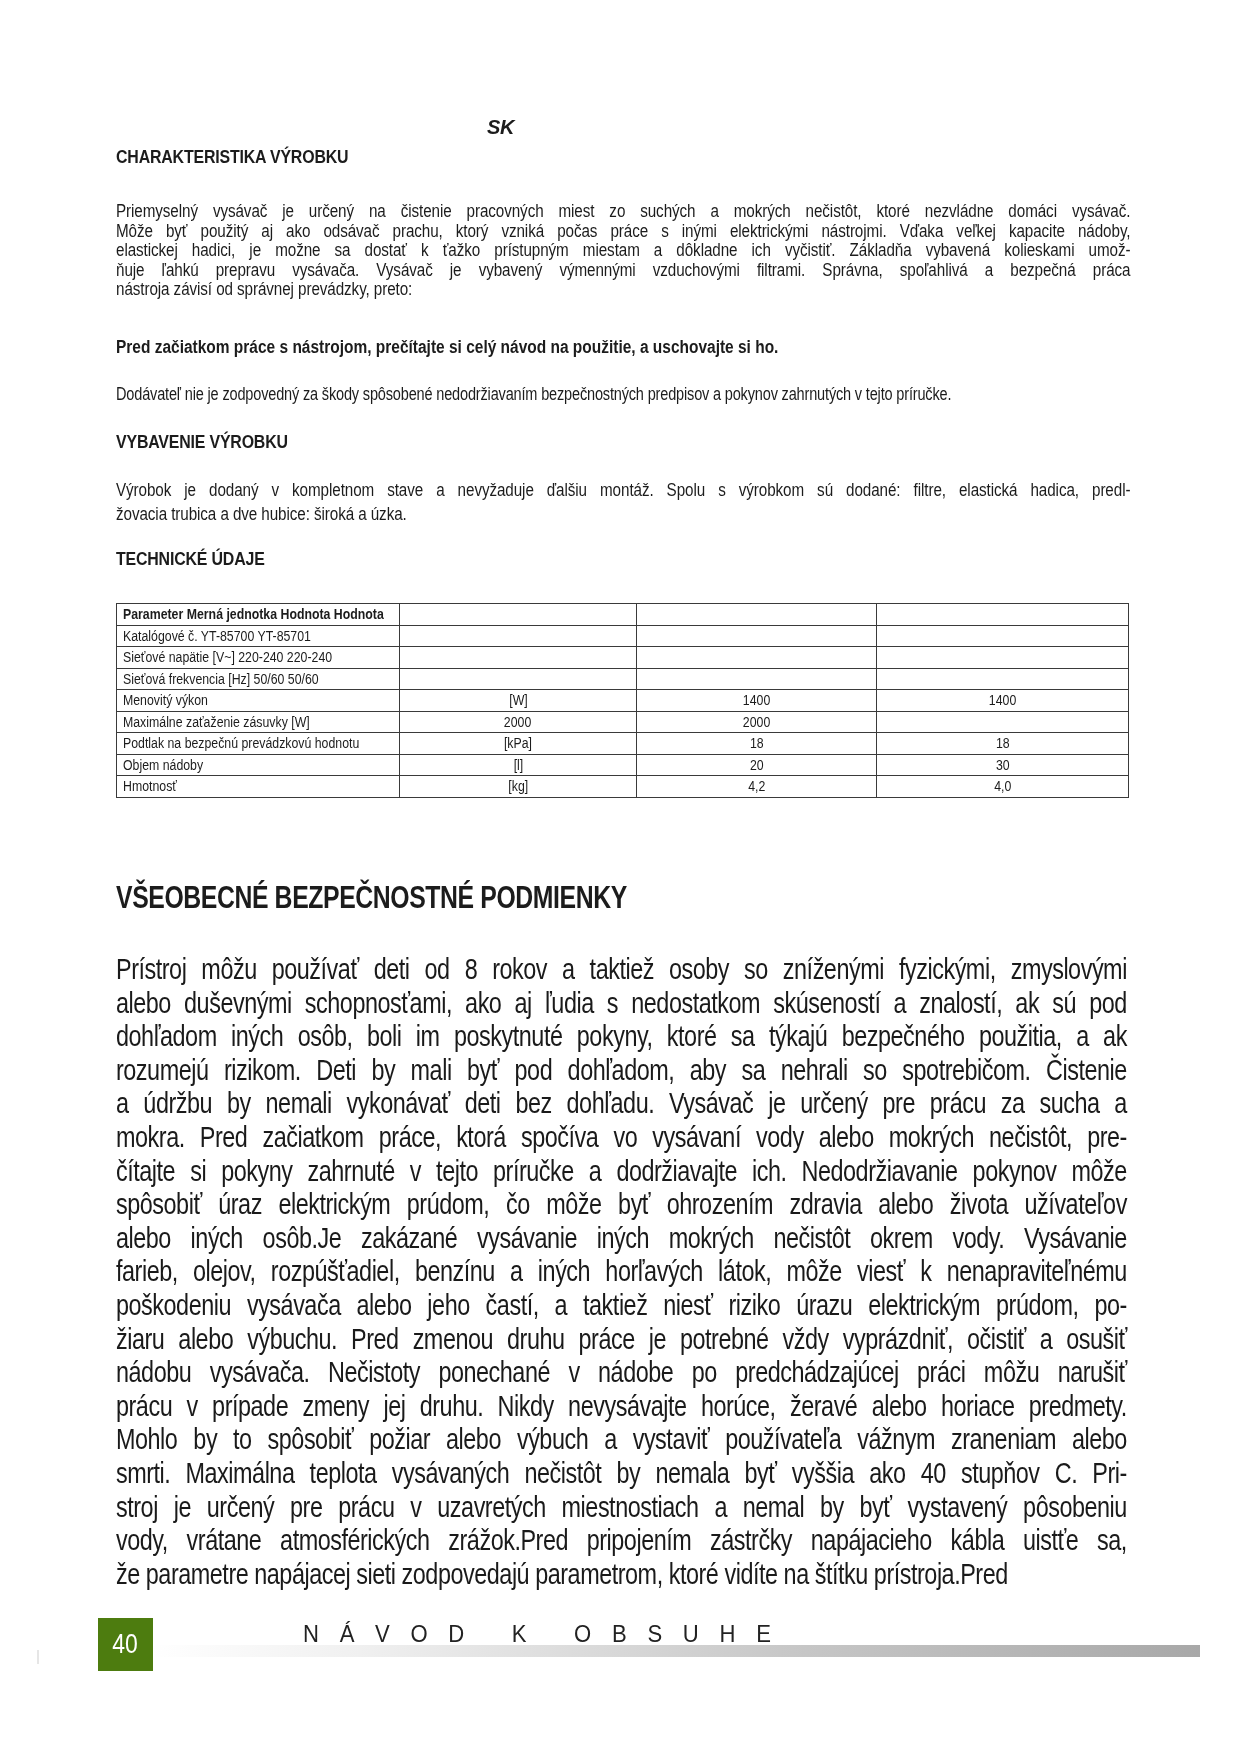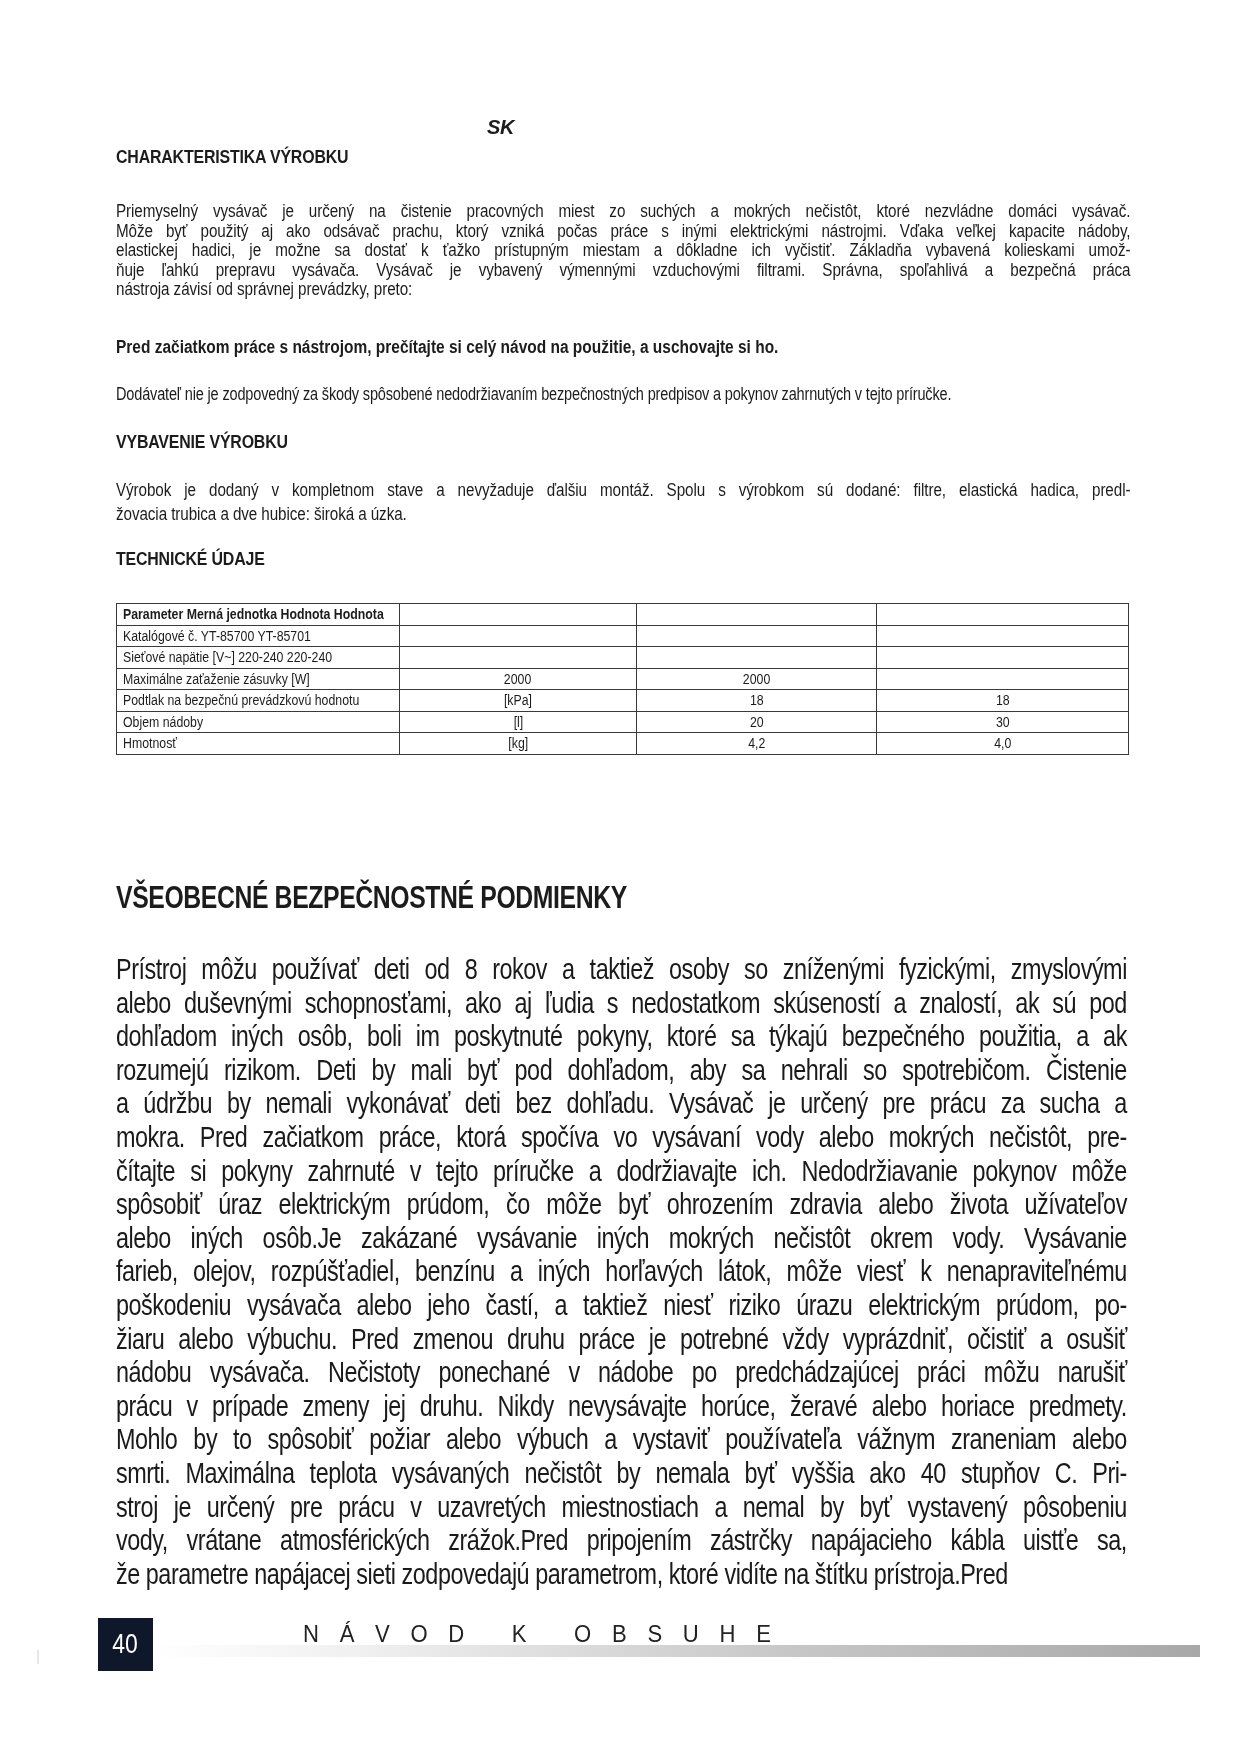--- a/index.html
+++ b/index.html
@@ -17,21 +17,21 @@
   table.spec td span.sq { display: inline-block; transform: scaleX(0.88); transform-origin: left; }
   table.spec td.c span.sq { transform-origin: center; }
   table.spec tr.head td span.sq { font-weight: bold; }
 
   .big-title { position: absolute; left: 116px; top: 880px; font-weight: bold; font-size: 31px; transform: scaleX(0.80); transform-origin: left; white-space: nowrap; letter-spacing: -0.5px; margin: 0; }
   .big-text { position: absolute; left: 116px; top: 952px; width: 1296px; font-size: 30px; line-height: 33.6px; margin: 0; text-align: justify; transform: scaleX(0.78); transform-origin: left; letter-spacing: -0.6px; color: #1a1a1a; }
   .big-text span.line { display: block; white-space: nowrap; text-align-last: justify; }
   .big-text span.line.last { text-align-last: left; }
 
   .footer-bar { position: absolute; left: 150px; top: 1645px; width: 1050px; height: 12px; background: linear-gradient(to right, #ffffff 0%, #f0f0f0 20%, #c8c8c8 60%, #a8a8a8 100%); }
-  .page-num { position: absolute; left: 98px; top: 1618px; width: 55px; height: 53px; background: #0f172a; color: #ffffff; font-size: 27px; display: flex; align-items: center; justify-content: center; }
+  .page-num { position: absolute; left: 98px; top: 1618px; width: 55px; height: 53px; background: #4d7c0f; color: #ffffff; font-size: 27px; display: flex; align-items: center; justify-content: center; }
   .page-num span { transform: scaleX(0.85); display: inline-block; }
   .footer-title { position: absolute; left: 303px; top: 1620px; font-size: 24px; letter-spacing: 22.5px; white-space: nowrap; color: #222; transform: scaleX(0.92); transform-origin: left; }
   .tick-left { position: absolute; left: 37px; top: 1650px; width: 2px; height: 14px; background: #e6e6e6; }
 </style>
 </head>
 <body>
 
 <div class="lang">SK</div>
 
 <h2 class="content h-small" style="top:146px;">CHARAKTERISTIKA VÝROBKU</h2>
@@ -75,20 +75,32 @@
         <td><span class="sq">Katalógové č. YT-85700 YT-85701</span></td>
         <td class="c"><span class="sq"></span></td>
         <td class="c"><span class="sq"></span></td>
         <td class="c"><span class="sq"></span></td>
       </tr>
       <tr>
         <td><span class="sq">Sieťové napätie  [V~] 220-240 220-240</span></td>
         <td class="c"><span class="sq"></span></td>
         <td class="c"><span class="sq"></span></td>
         <td class="c"><span class="sq"></span></td>
+      </tr>
+      <tr>
+        <td><span class="sq">Sieťová frekvencia [Hz] 50/60 50/60</span></td>
+        <td class="c"><span class="sq"></span></td>
+        <td class="c"><span class="sq"></span></td>
+        <td class="c"><span class="sq"></span></td>
+      </tr>
+      <tr>
+        <td><span class="sq">Menovitý výkon</span></td>
+        <td class="c"><span class="sq">[W]</span></td>
+        <td class="c"><span class="sq">1400</span></td>
+        <td class="c"><span class="sq">1400</span></td>
       </tr>
       <tr>
         <td><span class="sq">Maximálne zaťaženie zásuvky [W]</span></td>
         <td class="c"><span class="sq">2000</span></td>
         <td class="c"><span class="sq">2000</span></td>
         <td class="c"><span class="sq"></span></td>
       </tr>
       <tr>
         <td><span class="sq">Podtlak na bezpečnú prevádzkovú hodnotu</span></td>
         <td class="c"><span class="sq">[kPa]</span></td>

